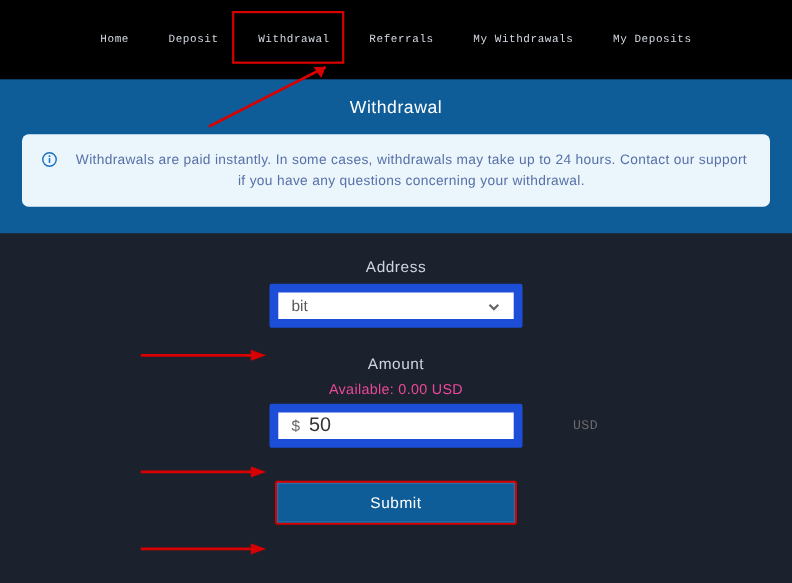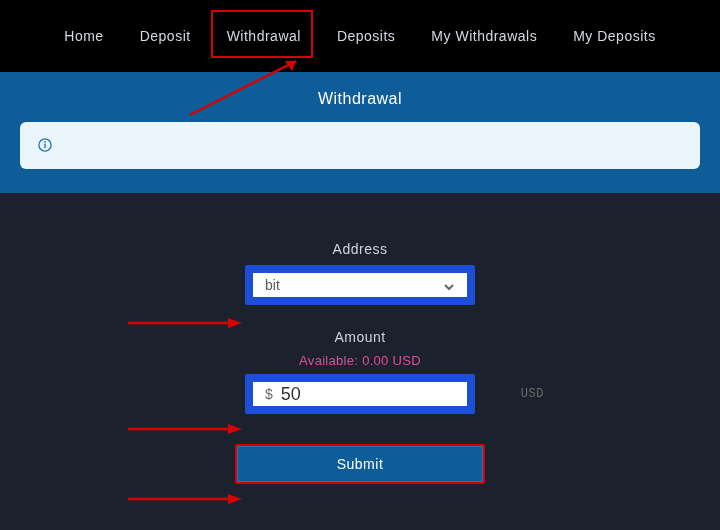--- a/index.html
+++ b/index.html
@@ -15,24 +15,25 @@
     background: #000;
     height: 72px;
     display: flex;
     align-items: center;
     justify-content: center;
     gap: 28px;
     position: relative;
   }
   .nav-item {
     color: #d4d9e2;
-    font-size: 14px;
+    font-size: 10px;
     letter-spacing: 0.5px;
     cursor: pointer;
     padding: 8px 4px;
+    font-family: Liberation Mono, monospace;
   }
   .nav-highlight {
     position: absolute;
     border: 2px solid #d80000;
     top: 10px;
     width: 104px;
     height: 48px;
     pointer-events: none;
   }
   .banner {
@@ -61,21 +62,21 @@
   }
   .notice-text {
     color: #5870a8;
     font-size: 12.5px;
     line-height: 1.5;
     text-align: center;
     flex: 1;
     letter-spacing: 0.3px;
   }
   .form-wrap {
-    padding-top: 48px;
+    padding-top: 22px;
     display: flex;
     flex-direction: column;
     align-items: center;
     position: relative;
   }
   .field-label {
     color: #cfd5e0;
     font-size: 14px;
     letter-spacing: 0.5px;
     margin-bottom: 8px;
@@ -105,21 +106,21 @@
   }
   .chevron svg { width: 12px; height: 12px; stroke: #666; fill: none; stroke-width: 2; }
   .amount-box { padding: 0 12px; gap: 8px; }
   .dollar { color: #6a6a6a; font-size: 14px; }
   .amount-input {
     border: none; outline: none; flex: 1;
     font-size: 18px; color: #333; background: transparent;
   }
   .usd-suffix { color: #6a6a6a; font-size: 12px; letter-spacing: 0.5px; font-family: Liberation Mono, monospace; }
   .submit-box {
-    width: 250px;
+    width: 220px;
     height: 40px;
     border: 2px solid #d80000;
     border-radius: 2px;
     margin-top: 6px;
   }
   .submit-btn {
     width: 100%; height: 100%;
     background: #0f5d98;
     border: 1px solid #2a74ad;
     color: #fff;
@@ -136,36 +137,37 @@
   .arrow-line { stroke: #d80000; stroke-width: 2.5; fill: none; }
   .arrow-head { fill: #d80000; }
 </style>
 </head>
 <body>
 
 <div class="topnav">
   <span class="nav-item">Home</span>
   <span class="nav-item">Deposit</span>
   <span class="nav-item" id="nav-withdrawal">Withdrawal</span>
-  <span class="nav-item">Deposits</span>
+  <span class="nav-item">Referrals</span>
   <span class="nav-item">My Withdrawals</span>
   <span class="nav-item">My Deposits</span>
   <div class="nav-highlight" id="nav-highlight" style="left: 211.219px; width: 102.25px;"></div>
 </div>
 
 <div class="banner">
   <div class="banner-title">Withdrawal</div>
   <div class="notice">
     <span class="notice-icon">
       <svg width="14" height="14" viewBox="0 0 16 16">
           <circle cx="8" cy="8" r="7" fill="none" stroke="#1b72c2" stroke-width="1.5"></circle>
           <circle cx="8" cy="4.5" r="1" fill="#1b72c2"></circle>
           <rect x="7.2" y="6.5" width="1.6" height="5" fill="#1b72c2"></rect>
         </svg>
     </span>
+    <div class="notice-text">Withdrawals are paid instantly. In some cases, withdrawals may take up to 24 hours. Contact our support if you have any questions concerning your withdrawal.</div>
   </div>
 </div>
 
 <div class="form-wrap">
   <div class="field-label">Address</div>
   <div class="field-box select-box">
     <span class="select-val">bit</span>
     <span class="chevron">
       <svg viewBox="0 0 12 12">
           <polyline points="2,4 6,8 10,4"></polyline>

